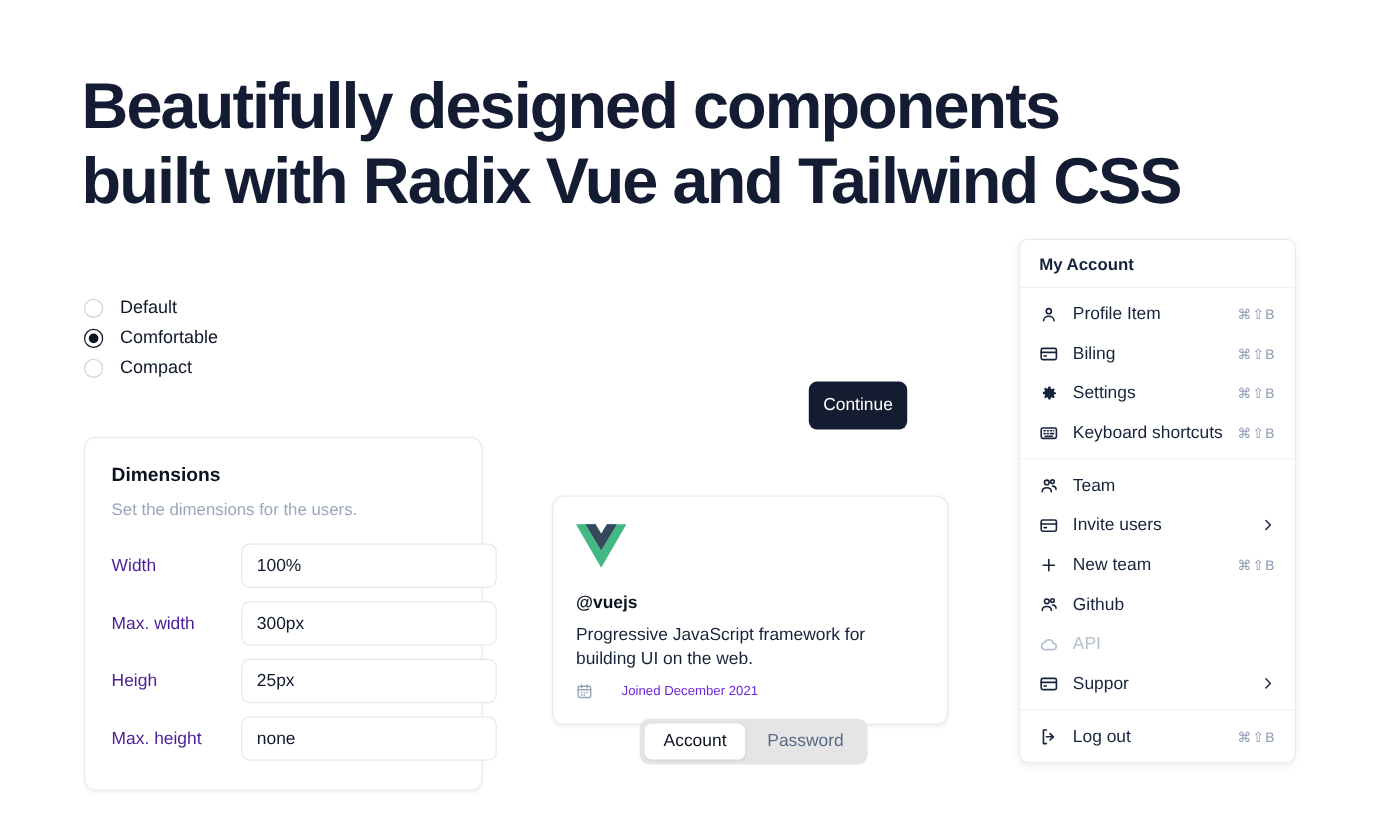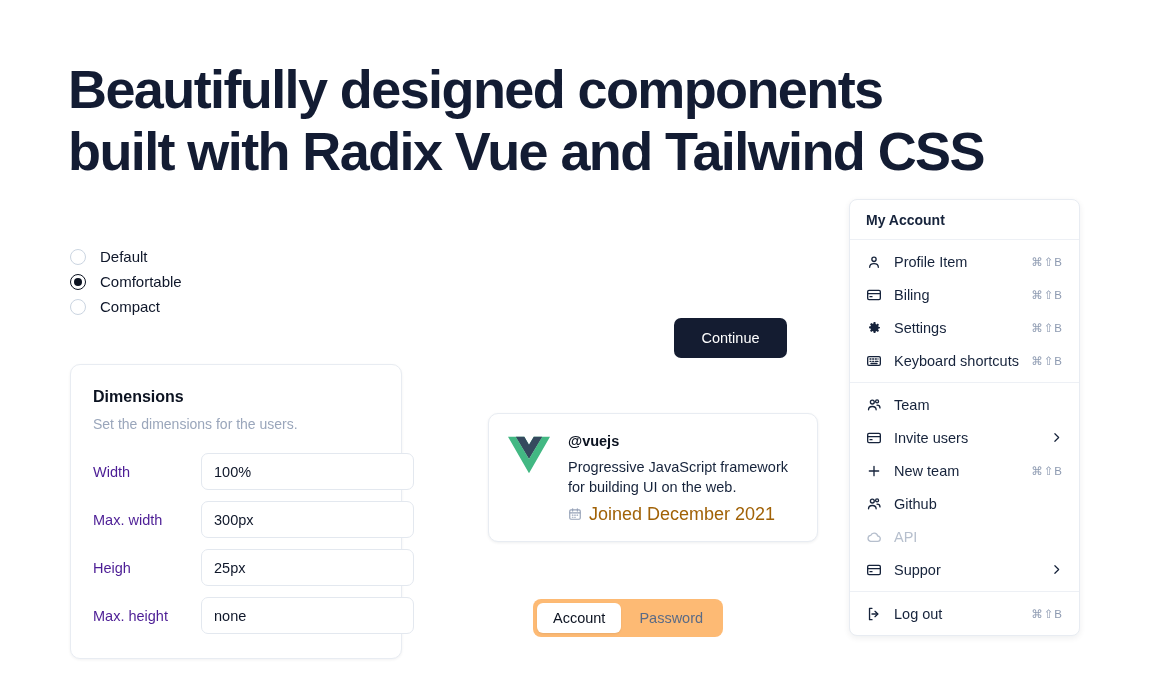--- a/index.html
+++ b/index.html
@@ -159,78 +159,79 @@
     background: #ffffff;
   }
   .switch-label {
     font-size: 15px;
     color: #0f172a;
   }
   .continue-btn {
     position: absolute;
     left: 674px;
     top: 318px;
-    width: 113px;
+    width: 82px;
     height: 40px;
     border: none;
     border-radius: 7px;
     background: #141c31;
     color: #ffffff;
     font-family: "Liberation Sans", sans-serif;
     font-size: 14.5px;
     font-weight: 500;
     cursor: pointer;
   }
 
   
   .hover-card {
     position: absolute;
-    left: 488px;
+    left: 460px;
     top: 413px;
     width: 330px;
     background: #ffffff;
     border: 1px solid #e8ecf2;
     border-radius: 10px;
     box-shadow: 0 1px 3px rgba(16,24,40,.07);
     padding: 18px 19px 19px 19px;
     display: flex;
     gap: 18px;
+    flex-direction: column;
   }
   .vue-logo { width: 42px; height: 42px; flex: none; margin-top: 2px; }
   .hc-body { flex: 1; }
   .hc-handle {
     font-size: 14.5px;
     font-weight: 700;
     color: #0b1220;
     line-height: 18px;
   }
   .hc-desc {
     margin-top: 7px;
     font-size: 14.5px;
     color: #16233b;
     line-height: 20px;
   }
   .hc-joined {
     margin-top: 9px;
     display: flex;
     align-items: center;
-    gap: 7px;
-    font-size: 18px;
-    color: #a16207;
+    gap: 24px;
+    font-size: 11px;
+    color: #6d28d9;
     line-height: 16px;
   }
   .cal-icon { width: 14px; height: 14px; flex: none; }
 
   
   .tabs {
     position: absolute;
     left: 533px;
     top: 599px;
     height: 38px;
-    background: #fdba74;
+    background: #e5e5e5;
     border-radius: 8px;
     padding: 4px;
     display: flex;
     gap: 2px;
   }
   .tab {
     height: 30px;
     padding: 0 16px;
     border: none;
     background: transparent;

